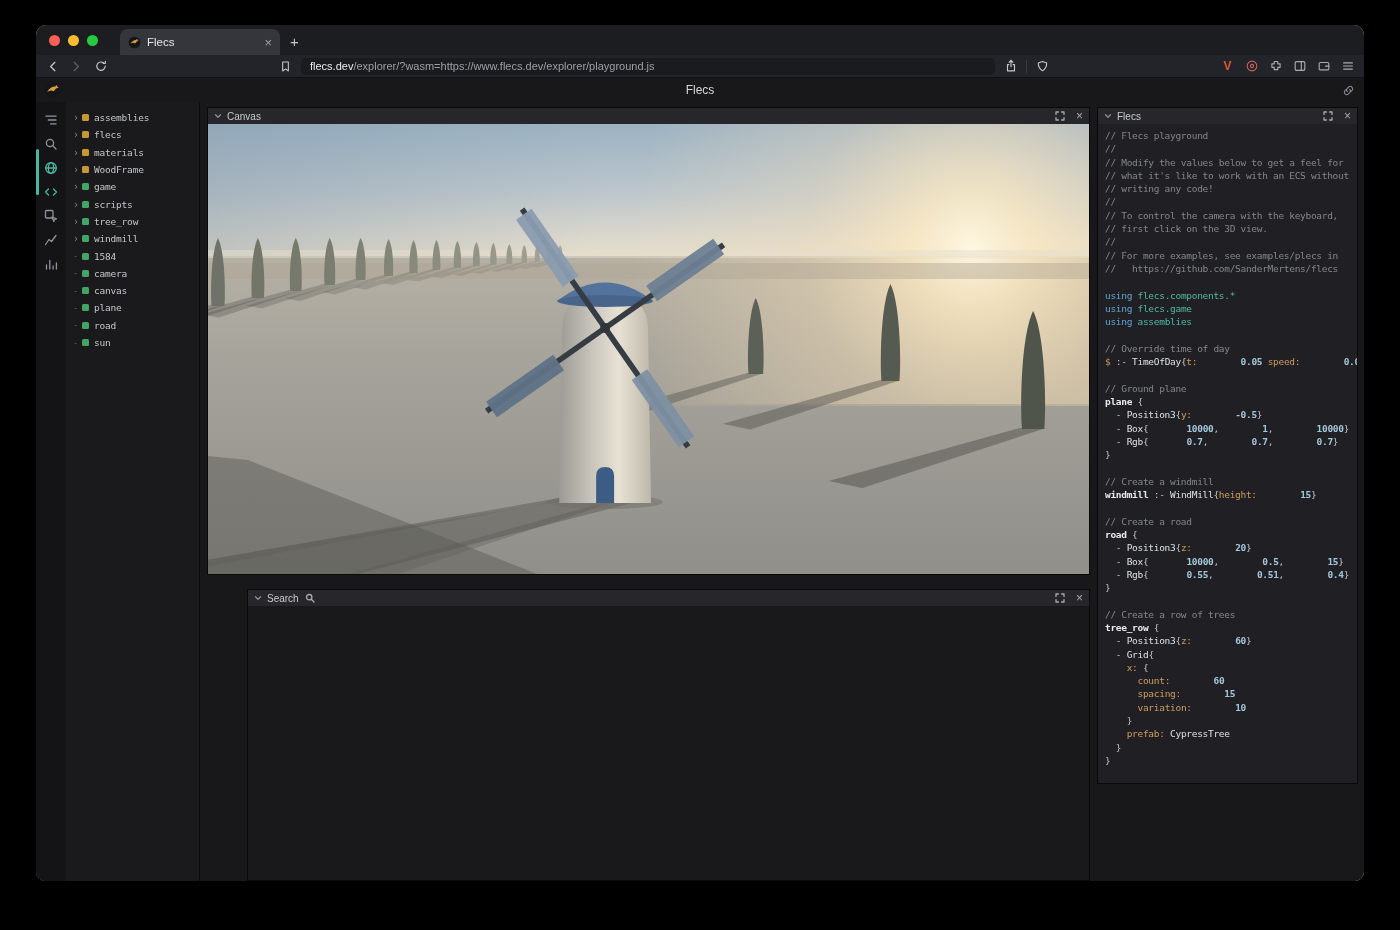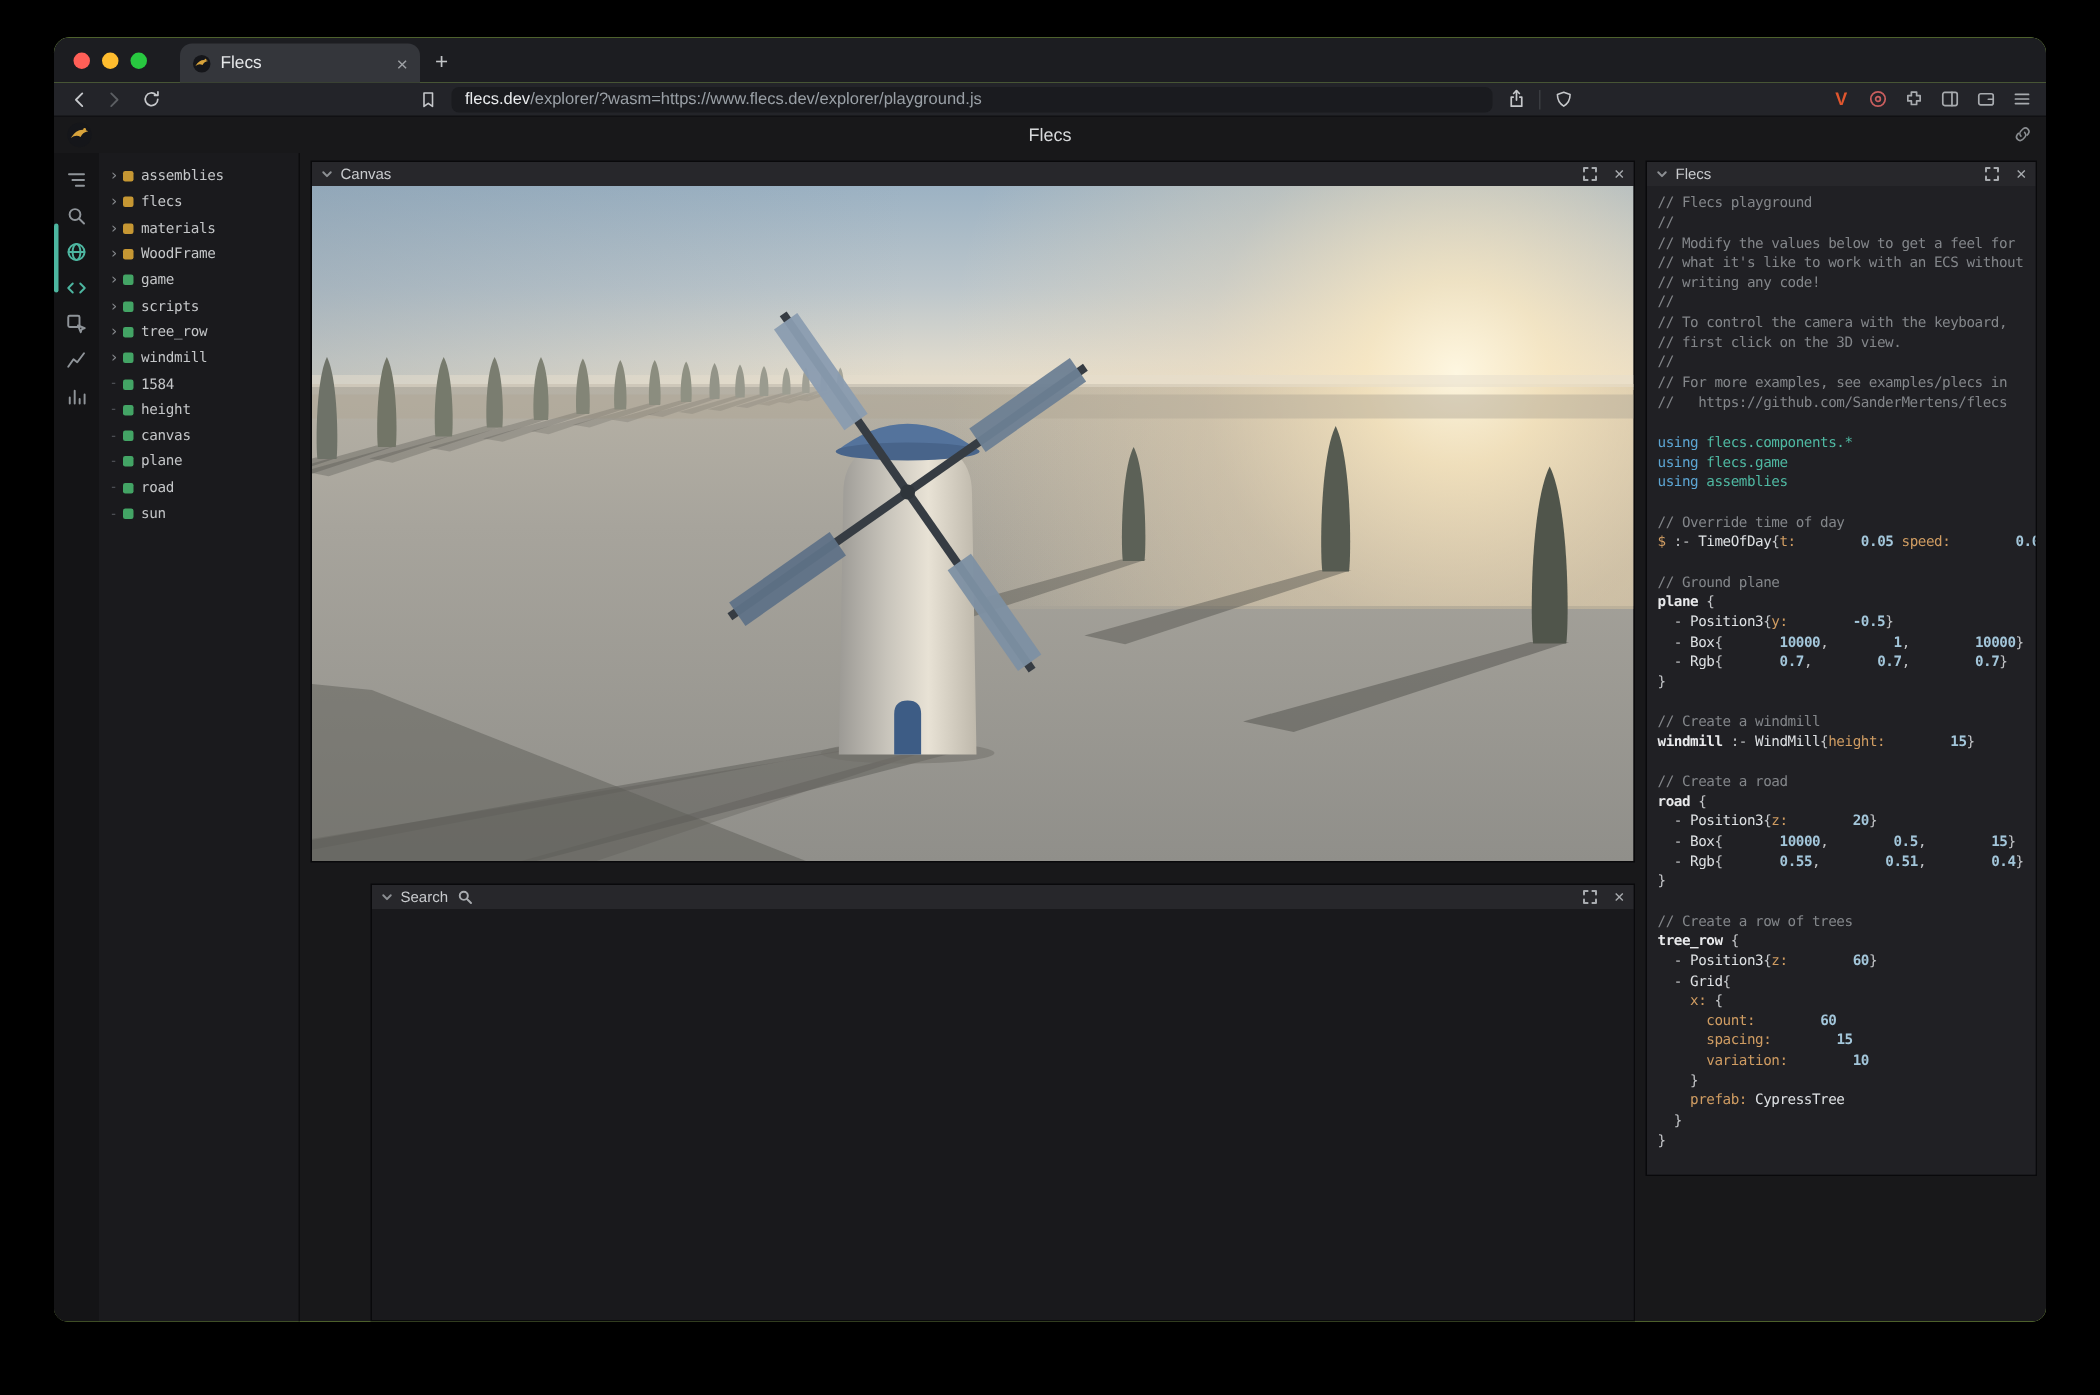--- a/index.html
+++ b/index.html
@@ -282,21 +282,21 @@
     <span class="lbl">windmill</span>
   </div>
           <div class="tree-item">
     <span class="caret leaf">-</span>
     <span class="sq" style="background: rgb(67, 164, 101);"></span>
     <span class="lbl">1584</span>
   </div>
           <div class="tree-item">
     <span class="caret leaf">-</span>
     <span class="sq" style="background: rgb(67, 164, 101);"></span>
-    <span class="lbl">height</span>
+    <span class="lbl">camera</span>
   </div>
           <div class="tree-item">
     <span class="caret leaf">-</span>
     <span class="sq" style="background: rgb(67, 164, 101);"></span>
     <span class="lbl">canvas</span>
   </div>
           <div class="tree-item">
     <span class="caret leaf">-</span>
     <span class="sq" style="background: rgb(67, 164, 101);"></span>
     <span class="lbl">plane</span>

